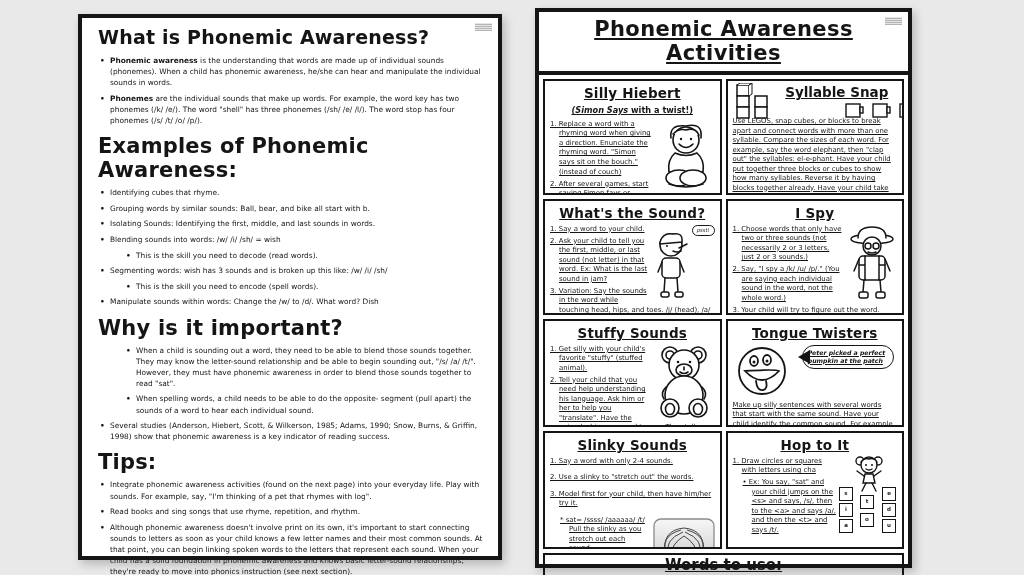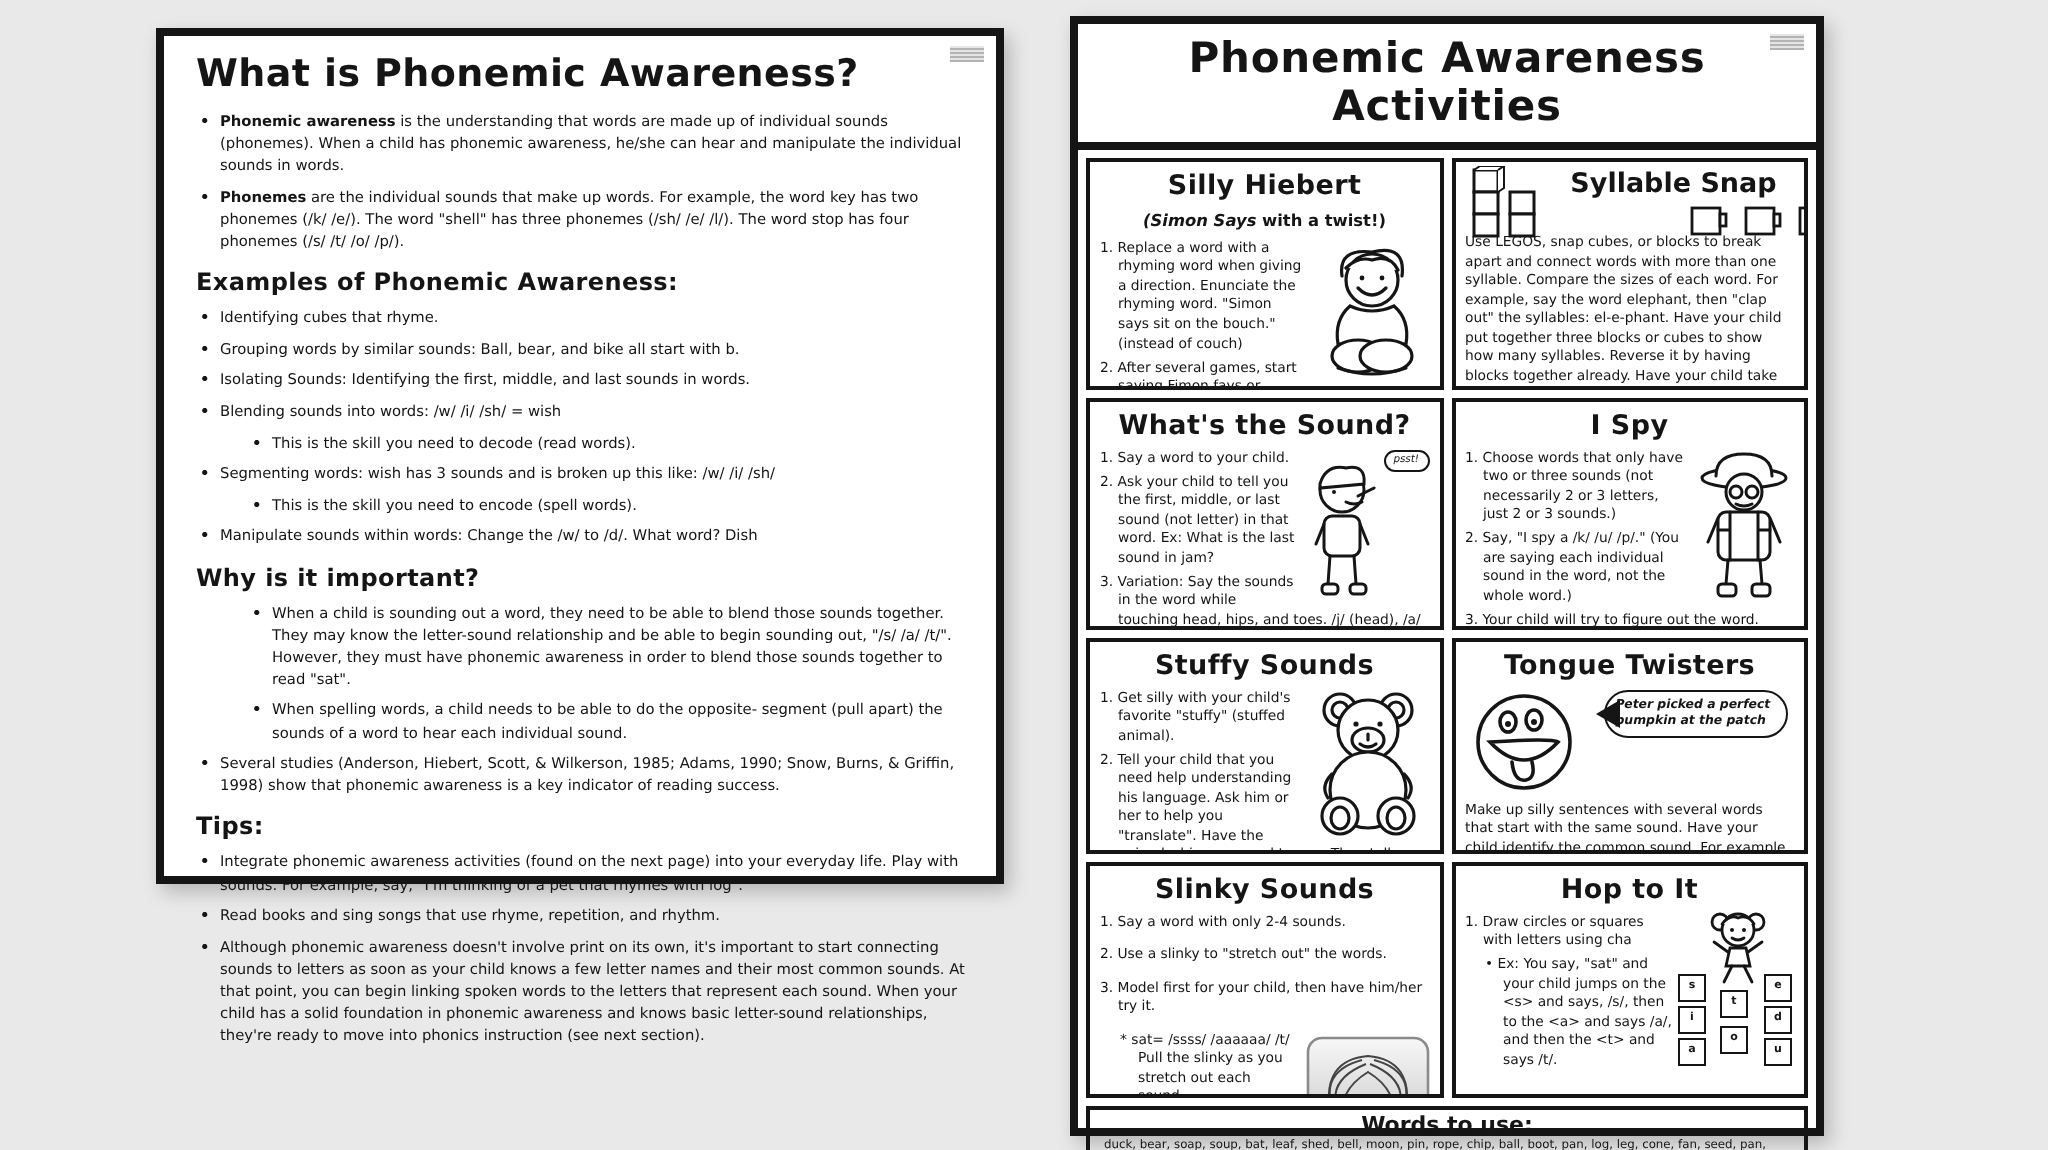--- a/index.html
+++ b/index.html
@@ -6,31 +6,31 @@
   body {
     width:1024px; height:575px; position:relative;
     background:#e9e9e9; overflow:hidden;
     font-family:"DejaVu Sans","Liberation Sans",sans-serif;
     color:#151515; -webkit-font-smoothing:antialiased;
   }
   .page {
     position:absolute; background:#fff; border:4px solid #151515;
     box-shadow:3px 4px 9px rgba(0,0,0,.22); box-sizing:border-box;
   }
-  #left-page  { left:78px;  top:14px; width:424px; height:428px; padding:8px 15px 6px 16px; }
-  #right-page { left:535px; top:8px;  width:377px; height:560px; }
+  #left-page  { left:78px;  top:14px; width:424px; height:546px; padding:8px 15px 6px 16px; }
+  #right-page { left:535px; top:8px;  width:377px; height:560px;text-decoration:underline; }
 
   .wm {
     position:absolute; top:5px; right:6px; width:17px; height:8px; opacity:.75;
     background:repeating-linear-gradient(0deg,#9a9a9a 0 1px,#dcdcdc 1px 2px);
   }
 
   
   .lp-h1 { font-size:19px; font-weight:bold; margin:0 0 7px 0; letter-spacing:.2px; }
-  .lp-h2 { font-size:12px; font-weight:bold; margin:8px 0 5px 0; letter-spacing:.2px; }
+  .lp-h2 { font-size:21px; font-weight:bold; margin:8px 0 5px 0; letter-spacing:.2px; }
   .li { position:relative; padding-left:12px; font-size:7.4px; line-height:1.5; margin-bottom:4.5px; }
   .li::before { content:"\2022"; position:absolute; left:2px; top:0; font-weight:bold; }
   .li.lvl2 { margin-left:26px; }
   .li b { font-weight:bold; }
 
   
   .rp-title {
     text-align:center; font-size:21px; font-weight:bold; letter-spacing:.4px;
     padding:5px 0 6px 0; border-bottom:4px solid #151515; position:relative;
   }
@@ -46,21 +46,21 @@
   .cell-title { text-align:center; font-weight:bold; font-size:13.5px; margin:1px 0 2px 0; letter-spacing:.2px; }
   .nl { padding-left:9px; text-indent:-9px; margin-bottom:2.5px; }
   .nl.sub { margin-left:10px; }
   .nl.spaced { margin-bottom:7px; }
   .footnote { font-size:6px; line-height:1.35; clear:none; margin-top:2px; }
   .fl-r { float:right; margin:0 0 2px 4px; }
   .subtitle { text-align:center; font-size:8.2px; font-weight:bold; margin:1px 0 4px 0; }
   .subtitle i { font-weight:bold; }
 
   .footer-cell { grid-column:1 / span 2; border:2.5px solid #151515; padding:1px 7px; box-sizing:border-box; }
-  .fw-head  { text-align:center; font-weight:bold; font-size:11px; line-height:1.2; }
+  .fw-head  { text-align:center; font-weight:bold; font-size:15px; line-height:1.2; }
   .fw-words { font-size:5.9px; line-height:1.55; }
 
   
   .bubble {
     position:relative; border:1.6px solid #151515; border-radius:12px;
     background:#fff; font-style:italic; padding:3px 5px; box-sizing:border-box;
   }
   .bubble.tt { width:92px; font-size:6.2px; font-weight:bold; line-height:1.3; }
   .bubble.tt::after {
     content:""; position:absolute; left:-12px; bottom:4px;

